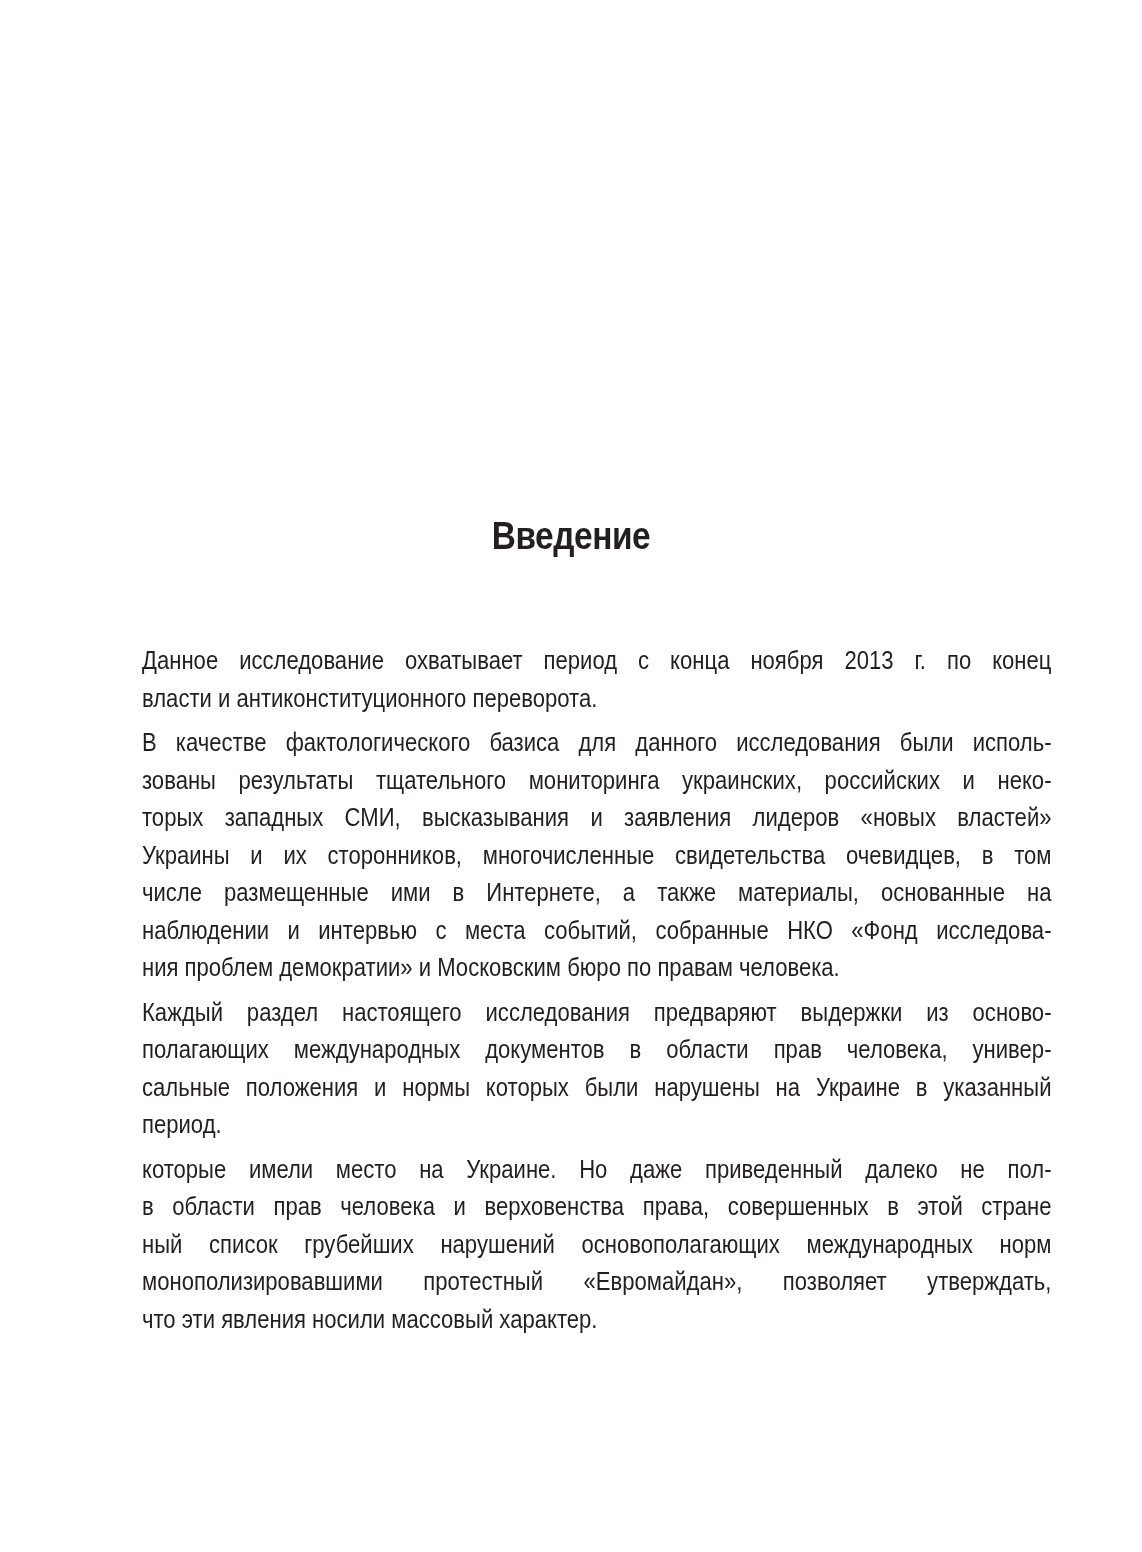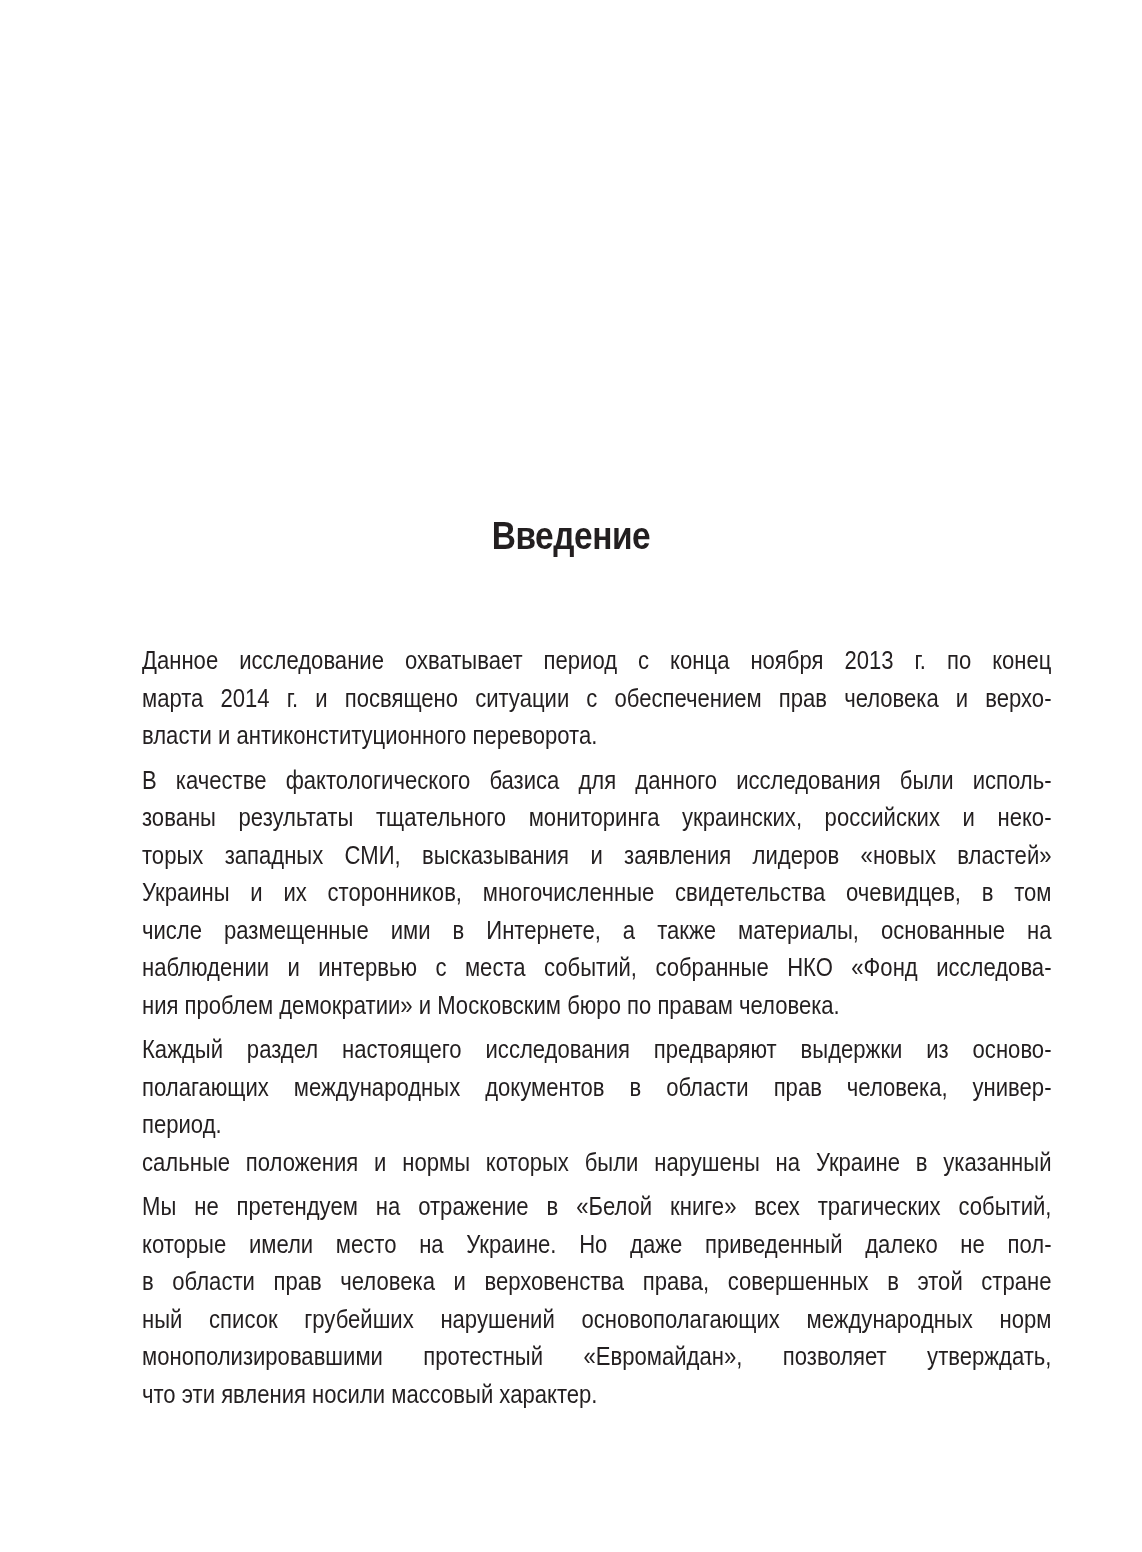--- a/index.html
+++ b/index.html
@@ -74,23 +74,20 @@
 
 <div class="page">
   <h1 class="title">Введение</h1>
 
   <div class="body-text">
     <div class="para">
       <div class="line">
           <span class="line-inner justify">Данное исследование охватывает период с конца ноября 2013 г. по конец</span>
         </div>
       <div class="line">
-          <span class="line-inner justify">марта 2014 г. и посвящено ситуации с обеспечением прав человека и верхо-</span>
-        </div>
-      <div class="line">
           <span class="line-inner left">власти и антиконституционного переворота.</span>
         </div>
     </div>
 
     <div class="para">
       <div class="line">
           <span class="line-inner justify">В качестве фактологического базиса для данного исследования были исполь-</span>
         </div>
       <div class="line">
           <span class="line-inner justify">зованы результаты тщательного мониторинга украинских, российских и неко-</span>
@@ -113,31 +110,28 @@
     </div>
 
     <div class="para">
       <div class="line">
           <span class="line-inner justify">Каждый раздел настоящего исследования предваряют выдержки из осново-</span>
         </div>
       <div class="line">
           <span class="line-inner justify">полагающих международных документов в области прав человека, унивеp-</span>
         </div>
       <div class="line">
-          <span class="line-inner left">период.</span>
+          <span class="line-inner justify">сальные положения и нормы которых были нарушены на Украине в указанный</span>
         </div>
       <div class="line">
-          <span class="line-inner justify">сальные положения и нормы которых были нарушены на Украине в указанный</span>
+          <span class="line-inner left">период.</span>
         </div>
     </div>
 
     <div class="para">
-      <div class="line">
-          <span class="line-inner justify">Мы не претендуем на отражение в «Белой книге» всех трагических событий,</span>
-        </div>
       <div class="line">
           <span class="line-inner justify">которые имели место на Украине. Но даже приведенный далеко не пол-</span>
         </div>
       <div class="line">
           <span class="line-inner justify">в области прав человека и верховенства права, совершенных в этой стране</span>
         </div>
       <div class="line">
           <span class="line-inner justify">ный список грубейших нарушений основополагающих международных норм</span>
         </div>
       <div class="line">

